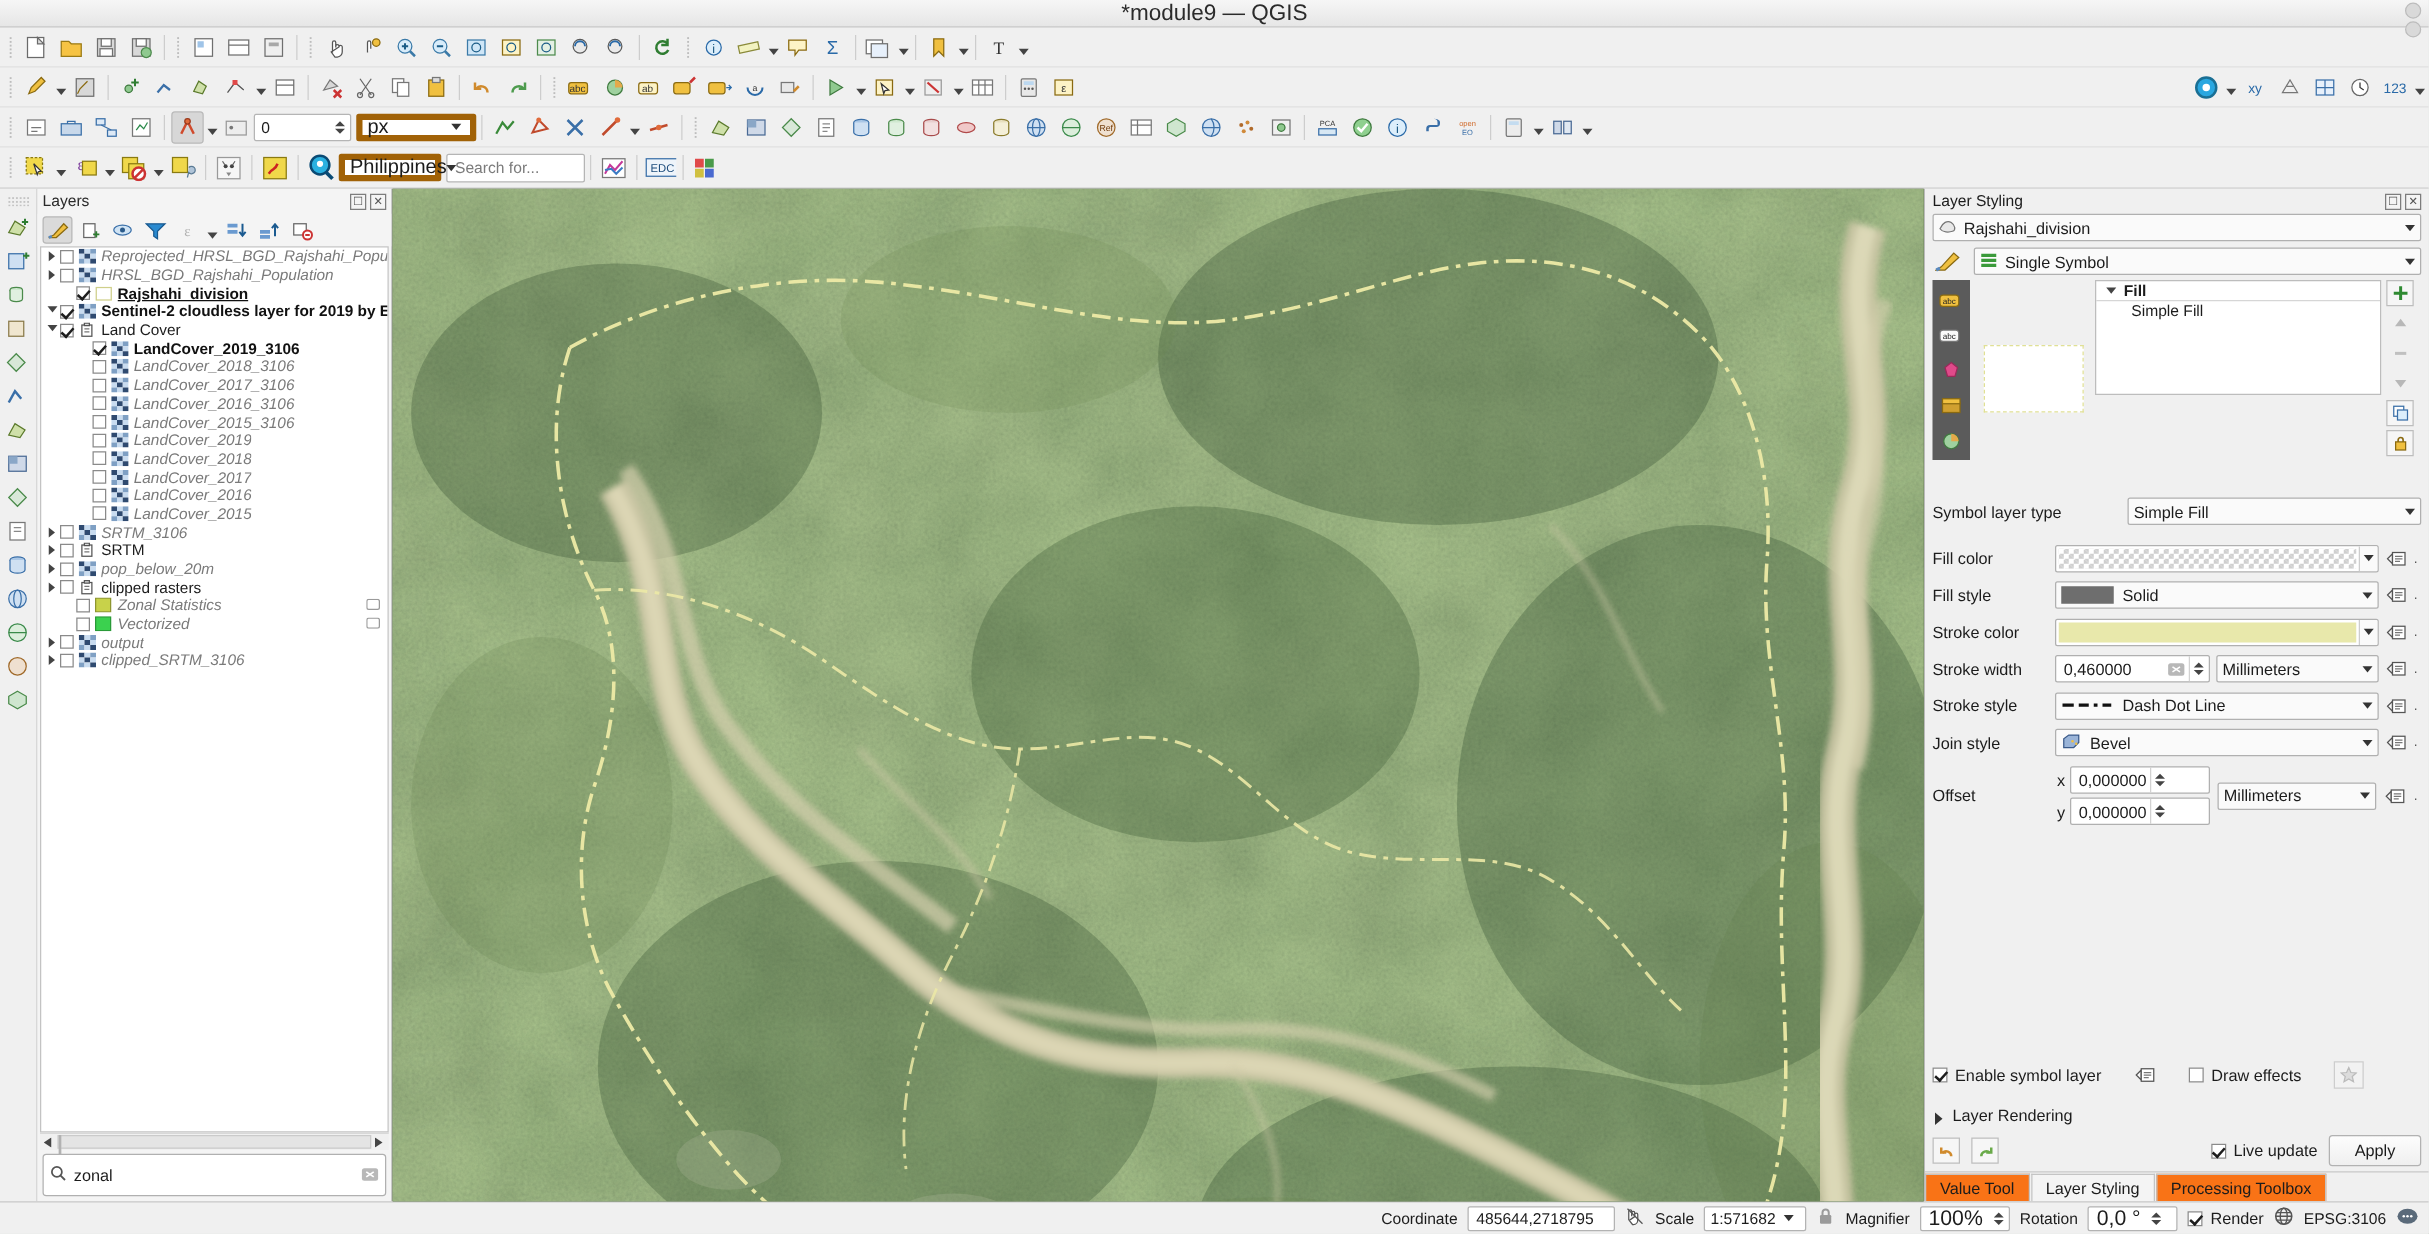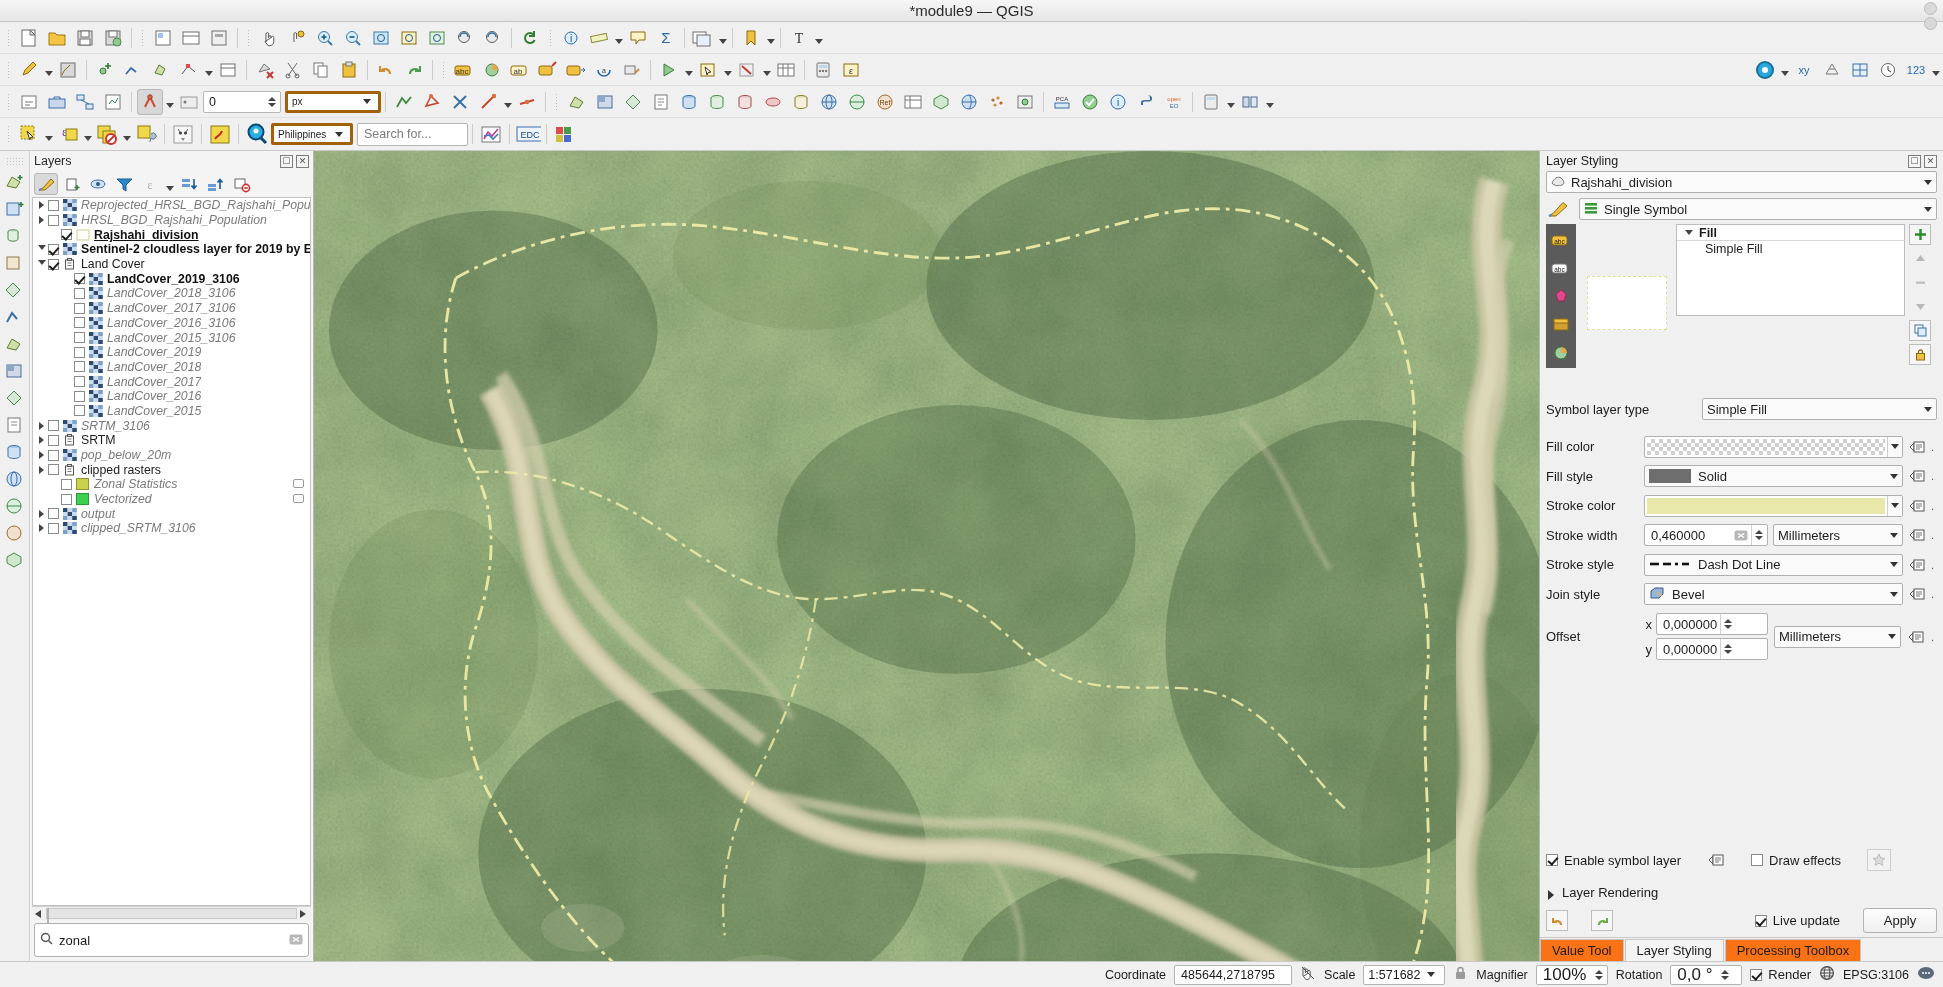--- a/index.html
+++ b/index.html
@@ -15,21 +15,21 @@
   .app { position: relative; width: 1943px; height: 987px; display: flex; flex-direction: column; background:#f0f0f0; }
 
   
   .titlebar {
     height: 22px; flex: 0 0 22px;
     background: linear-gradient(#f6f6f6,#e6e6e6);
     border-bottom: 1px solid #c6c6c6;
     display: flex; align-items: center; justify-content: center;
     position: relative;
   }
-  .titlebar .title { font-size: 15px; color: #2b2b2b; font-weight: 400; }
+  .titlebar .title { font-size: 18px; color: #2b2b2b; font-weight: 400; }
   .win-dots { position: absolute; right: 6px; top: 2px; display:flex; flex-direction:column; gap:2px; }
   .win-dots i { display:block; width:13px; height:13px; border-radius:50%; background:#d9d9d9; border:1px solid #bcbcbc;}
 
   
   .toolbars { background:#f0f0f0; border-bottom:1px solid #c9c9c9; }
   .trow {
     height: 32px; display:flex; align-items:center; padding:0 2px; gap:0px;
     border-bottom:1px solid #e0e0e0;
   }
   .trow:last-child { border-bottom: none; }
@@ -45,22 +45,22 @@
     position:relative; flex:0 0 auto; cursor:default;
   }
   .tbtn.active { background:#d7d7d7; border:1px solid #b9b9b9; }
   .tbtn svg { display:block; }
   .carets { width:11px; height:26px; display:flex; align-items:center; justify-content:center; flex:0 0 11px;}
   .carets::after{ content:""; border-left:4px solid transparent; border-right:4px solid transparent; border-top:5px solid #444; display:block; margin-top:8px;}
   .sep { width:1px; height:20px; background:#cdcdcd; margin:0 4px; flex:0 0 1px;}
 
   
   .tcombo {
-    height:22px; border:3px solid #a16207; background:#fff; border-radius:2px;
-    display:flex; align-items:center; padding:0 4px; font-size:10px; position:relative;
+    height:22px; border:5px solid #a16207; background:#fff; border-radius:2px;
+    display:flex; align-items:center; padding:0 4px; font-size:16px; position:relative;
   }
   .tcombo .dd { width:14px; height:20px; display:flex; align-items:center; justify-content:center; margin-left:auto;}
   .tcombo .dd::after{ content:""; border-left:4px solid transparent; border-right:4px solid transparent; border-top:5px solid #333;}
   .tspin {
     height:22px; border:1px solid #b5b5b5; background:#fff; border-radius:2px;
     display:flex; align-items:center; padding:0 2px 0 5px; font-size:12.5px; width:78px;
   }
   .tspin .ar { margin-left:auto; display:flex; flex-direction:column; width:13px; }
   .tspin .ar i { display:block; width:0;height:0;margin:0 auto; }
   .tspin .ar i.up { border-left:4px solid transparent;border-right:4px solid transparent;border-bottom:4px solid #444; margin-bottom:2px;}
@@ -179,21 +179,21 @@
   .xy { display:flex; flex-direction:column; gap:3px; flex:0 0 auto;}
   .xyline { display:flex; align-items:center; gap:4px;}
   .xyline .ax { width:8px; font-size:13px; text-align:right;}
 
   .sty-foot { margin-top:auto; padding: 0 0 4px 0;}
   .chkline { display:flex; align-items:center; gap:6px; font-size:13px;}
   .chk { width:12px;height:12px;border:1px solid #8a8a8a;background:#fff;position:relative; flex:0 0 12px;}
   .chk.checked::after{content:"";position:absolute;left:2.5px;top:0px;width:4px;height:8px;border:solid #1d1d1d;border-width:0 2px 2px 0;transform:rotate(42deg);}
   .lrender { display:flex; align-items:flex-end; gap:8px; font-weight:normal; font-size:13px; margin:14px 0 8px 2px;}
   .lrender .tri{ width:0;height:0;border-top:5px solid transparent;border-bottom:5px solid transparent;border-left:6px solid #333;}
-  .applyrow { display:flex; align-items:center; gap:23px; }
+  .applyrow { display:flex; align-items:center; gap:9px; }
   .undo-btn { width:22px;height:21px;border:1px solid #bdbdbd;background:#f6f6f6; display:flex;align-items:center;justify-content:center;}
   .apply-btn { width:74px;height:25px; border:1px solid #b2b2b2; background:linear-gradient(#fdfdfd,#efefef); border-radius:3px;
                display:flex;align-items:center;justify-content:center; font-size:13px;}
   .sty-tabs { display:flex; align-items:flex-end; height:24px; border-top:1px solid #c8c8c8; background:#f0f0f0;}
   .sty-tab { height:22px; padding:0 11px; display:flex; align-items:center; font-size:13px; border:1px solid #c4c4c4; border-bottom:none;
              background:#f97316; margin-right:1px;}
   .sty-tab.active { background:#f4f4f4; }
 
   
   .statusbar { height:26px; flex:0 0 26px; background:#f0f0f0; border-top:1px solid #c8c8c8; display:flex; align-items:center; padding:0 8px; gap:8px; font-size:12.5px;}

